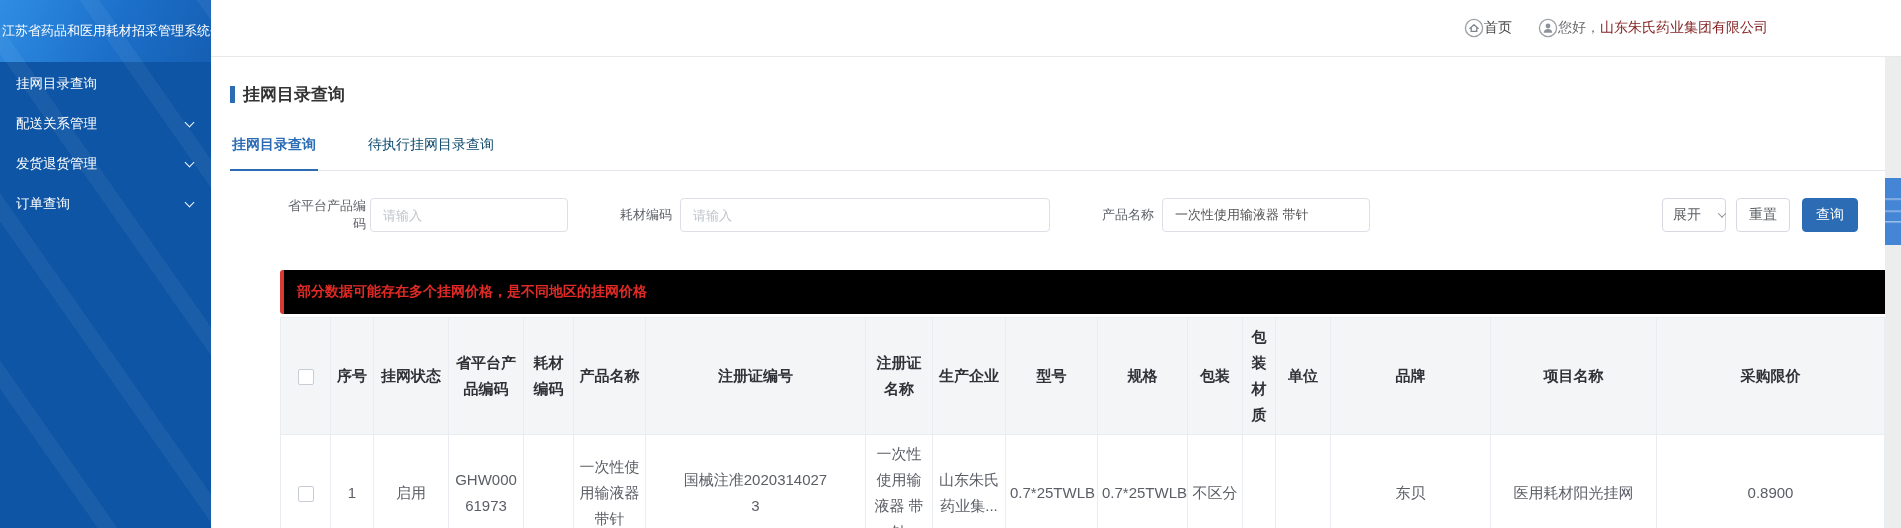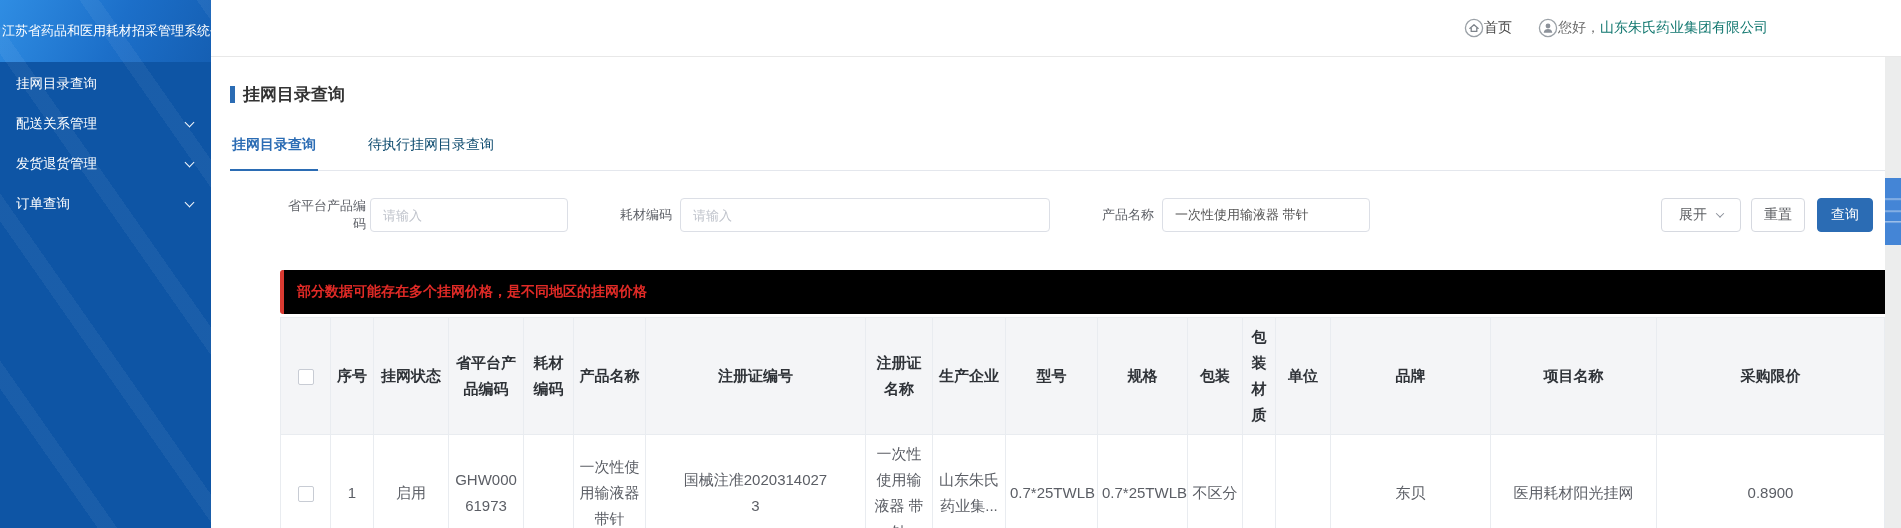--- a/index.html
+++ b/index.html
@@ -19,21 +19,21 @@
   .chev-w { width:7px; height:7px; border-left:1.5px solid #fff; border-bottom:1.5px solid #fff;
     transform:rotate(-45deg); margin-left:auto; margin-top:-4px; opacity:.95; }
 
   
   .topbar { margin-left:211px; height:57px; background:#fff; border-bottom:1px solid #e8e8e8;
     display:flex; align-items:center; justify-content:flex-end; padding-right:133px; }
   .topbar .ico { width:20px; height:20px; display:block; }
   .tb-item { display:flex; align-items:center; gap:0; cursor:pointer; }
   .home-label { font-size:14px; color:#4a4a4a; margin-right:26px; }
   .greet { font-size:14px; color:#6b6b6b; }
-  .company { font-size:14px; color:#0f766e; }
+  .company { font-size:14px; color:#7f1d1d; }
 
   
   .content { margin-left:211px; padding:0 16px 0 19px; }
   .page-title { margin-top:26px; display:flex; align-items:center; gap:8px; }
   .title-bar { width:5px; height:17px; background:#2b6cb4; }
   .title-text { font-size:17px; font-weight:bold; color:#333; }
 
   .tabs { margin-top:10px; display:flex; gap:48px; border-bottom:1px solid #e4e7ed; }
   .tab { padding:20px 2px 15px; font-size:14px; color:#0c4a6e; cursor:pointer; }
   .tab.active { color:#2b6cb4; font-weight:bold; border-bottom:2px solid #2b6cb4; margin-bottom:-1px; }
@@ -46,25 +46,25 @@
   .f-input { height:34px; border:1px solid #dcdfe6; border-radius:4px; padding:0 12px;
     font-size:13px; color:#555; outline:none; flex:none; background:#fff; }
   .f-input::placeholder { color:#c0c4cc; }
   .in-1 { width:198px; margin-left:4px; }
   .in-2 { width:370px; margin-left:8px; }
   .in-3 { width:208px; margin-left:8px; }
   .btns { margin-left:auto; display:flex; align-items:center; }
   .btn { height:34px; border-radius:4px; font-size:14px; cursor:pointer;
     display:inline-flex; align-items:center; justify-content:center; }
   .btn-plain { background:#fff; border:1px solid #d6d9e0; color:#606266; }
-  .btn-expand { width:80px; gap:10px; }
+  .btn-expand { width:64px; gap:18px;justify-content:flex-end; }
   .chev-g { width:6px; height:6px; border-left:1.3px solid #8a8f99; border-bottom:1.3px solid #8a8f99;
     transform:rotate(-45deg) translate(1px,-1px); display:inline-block; }
   .btn-reset { width:54px; margin-left:10px; }
-  .btn-search { width:56px; margin-left:12px; margin-right:12px; background:#2b6cb4; border:1px solid #2b6cb4; color:#fff; }
+  .btn-search { width:56px; margin-left:12px; margin-right:27px; background:#2b6cb4; border:1px solid #2b6cb4; color:#fff; }
 
   .alert { margin-top:37px; margin-left:50px; height:44px; width:1718px; border-radius:3px;
     background:#000000; border-left:4px solid #d93a31; display:flex; align-items:center; padding-left:13px; }
   .alert-text { color:#e02a26; font-size:14px; font-weight:bold; }
 
   
   .table-wrap { margin-top:3px; margin-left:50px; width:1605px; }
   table { border-collapse:collapse; table-layout:fixed; width:1605px; }
   th, td { border:1px solid #e9ecf0; text-align:center; vertical-align:middle; padding:6px 4px; }
   th { background:#f4f5f7; color:#2f3338; font-size:15px; font-weight:bold; line-height:26px; }

